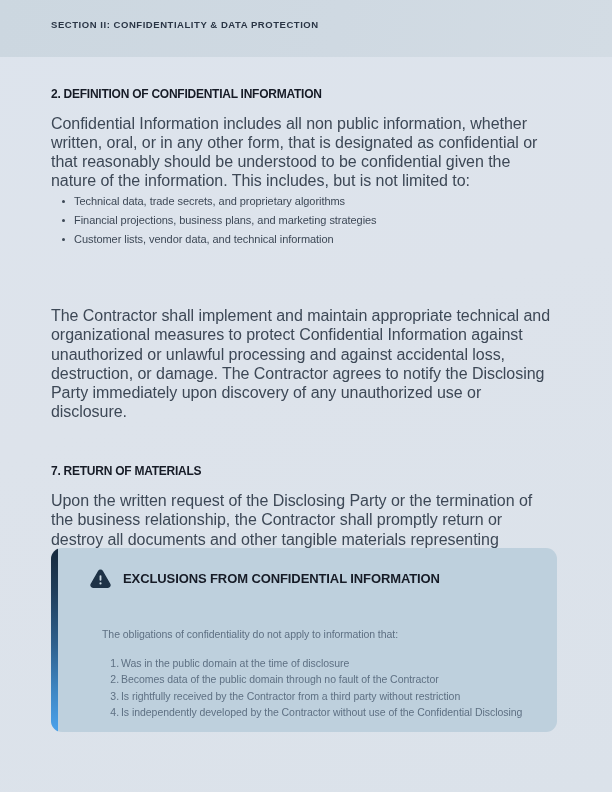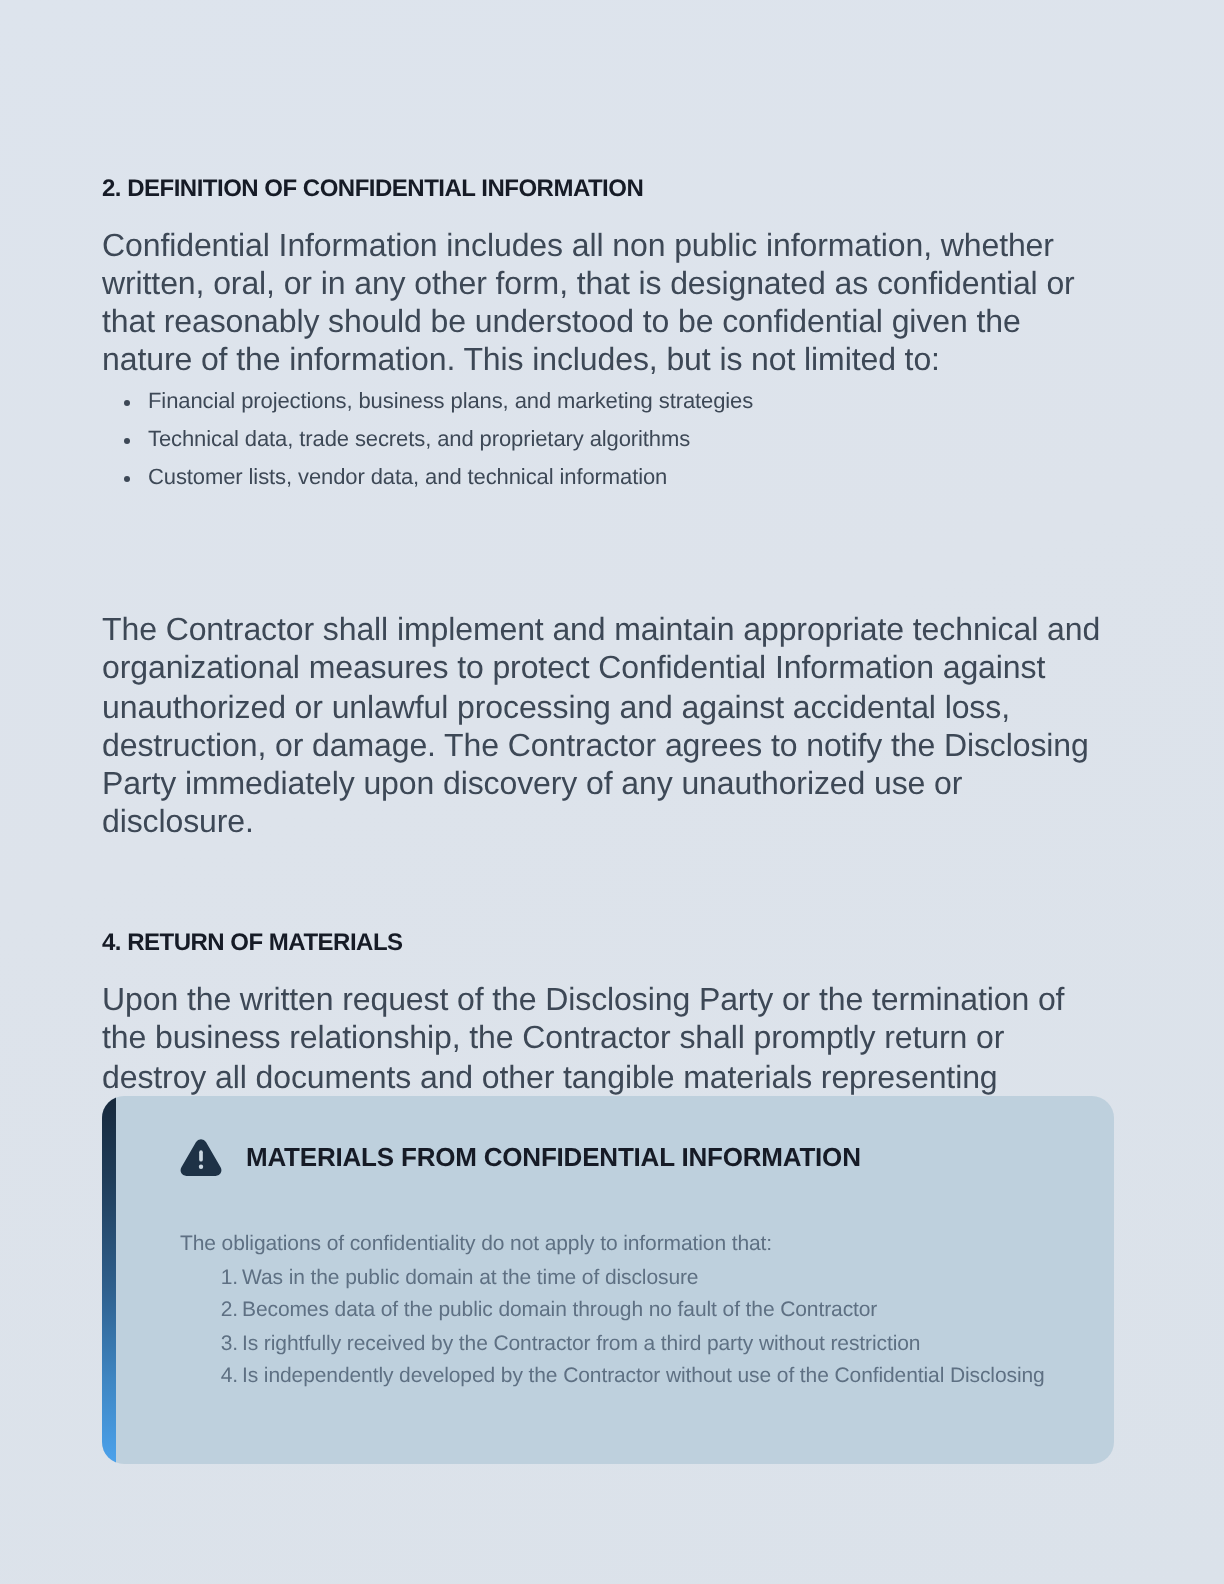--- a/index.html
+++ b/index.html
@@ -150,21 +150,21 @@
   }
   .callout-title {
     font-family: "Liberation Sans", sans-serif;
     font-size: 13px;
     font-weight: bold;
     letter-spacing: -0.1px;
     color: #161b26;
     white-space: nowrap;
   }
   .callout-intro {
-    margin: 0;
+    margin: 12px;
     padding-top: 25px;
     font-family: "Liberation Sans Narrow", "Liberation Sans", sans-serif;
     font-stretch: condensed;
     font-size: 10.5px;
     line-height: 16.5px;
     color: #5e7083;
     letter-spacing: -0.05px;
   }
   ol.callout-list {
     margin: 0;
@@ -191,56 +191,59 @@
     text-align: right;
     font-family: "Liberation Sans Narrow", "Liberation Sans", sans-serif;
     font-stretch: condensed;
   }
 </style>
 </head>
 <body>
 
 <div class="page">
 
+  <div class="header-band">
+    <div class="header-title">SECTION II: CONFIDENTIALITY &amp; DATA PROTECTION</div>
+  </div>
 
   <div class="content">
 
     <div class="sec-1">
       <h2 class="section-heading">2. DEFINITION OF CONFIDENTIAL INFORMATION</h2>
       <p class="body-text">Confidential Information includes all non public information, whether written, oral, or in any other form, that is designated as confidential or that reasonably should be understood to be confidential given the nature of the information. This includes, but is not limited to:</p>
       <ul class="bullet-list">
+        <li>Technical data, trade secrets, and proprietary algorithms</li>
         <li>Financial projections, business plans, and marketing strategies</li>
-        <li>Technical data, trade secrets, and proprietary algorithms</li>
         <li>Customer lists, vendor data, and technical information</li>
       </ul>
     </div>
 
     <div class="sec-2">
       <p class="body-text">The Contractor shall implement and maintain appropriate technical and organizational measures to protect Confidential Information against unauthorized or unlawful processing and against accidental loss, destruction, or damage. The Contractor agrees to notify the Disclosing Party immediately upon discovery of any unauthorized use or disclosure.</p>
     </div>
 
     <div class="sec-3">
-      <h2 class="section-heading">4. RETURN OF MATERIALS</h2>
+      <h2 class="section-heading">7. RETURN OF MATERIALS</h2>
       <p class="body-text">Upon the written request of the Disclosing Party or the termination of the business relationship, the Contractor shall promptly return or destroy all documents and other tangible materials representing Confidential Information and all copies thereof. The Contractor shall provide written certification of such destruction.</p>
     </div>
 
   </div>
 
   <div class="callout-wrap">
     <div class="callout">
       <div class="callout-accent"></div>
       <div class="callout-inner">
 
         <div class="callout-head">
           <svg class="warn-icon" viewBox="0 0 24 24">
             <path d="M12 2.6c-0.9 0-1.7 0.47-2.15 1.25L1.5 18.3c-0.45 0.79-0.45 1.74 0 2.52C1.95 21.6 2.75 22 3.65 22h16.7c0.9 0 1.7-0.4 2.15-1.18 0.45-0.78 0.45-1.73 0-2.52L14.15 3.85C13.7 3.07 12.9 2.6 12 2.6z" fill="#1e3246" stroke="#1e3246" stroke-width="1.6" stroke-linejoin="round"></path>
             <rect x="10.95" y="8.2" width="2.1" height="6.4" rx="1.05" fill="#ccd9e3"></rect>
             <circle cx="12" cy="17.6" r="1.25" fill="#ccd9e3"></circle>
           </svg>
-          <div class="callout-title">MATERIALS FROM CONFIDENTIAL INFORMATION</div>
+          <div class="callout-title">EXCLUSIONS FROM CONFIDENTIAL INFORMATION</div>
         </div>
 
         <p class="callout-intro">The obligations of confidentiality do not apply to information that:</p>
 
         <ol class="callout-list">
           <li>Was in the public domain at the time of disclosure</li>
           <li>Becomes data of the public domain through no fault of the Contractor</li>
           <li>Is rightfully received by the Contractor from a third party without restriction</li>
           <li>Is independently developed by the Contractor without use of the Confidential Disclosing</li>
         </ol>

